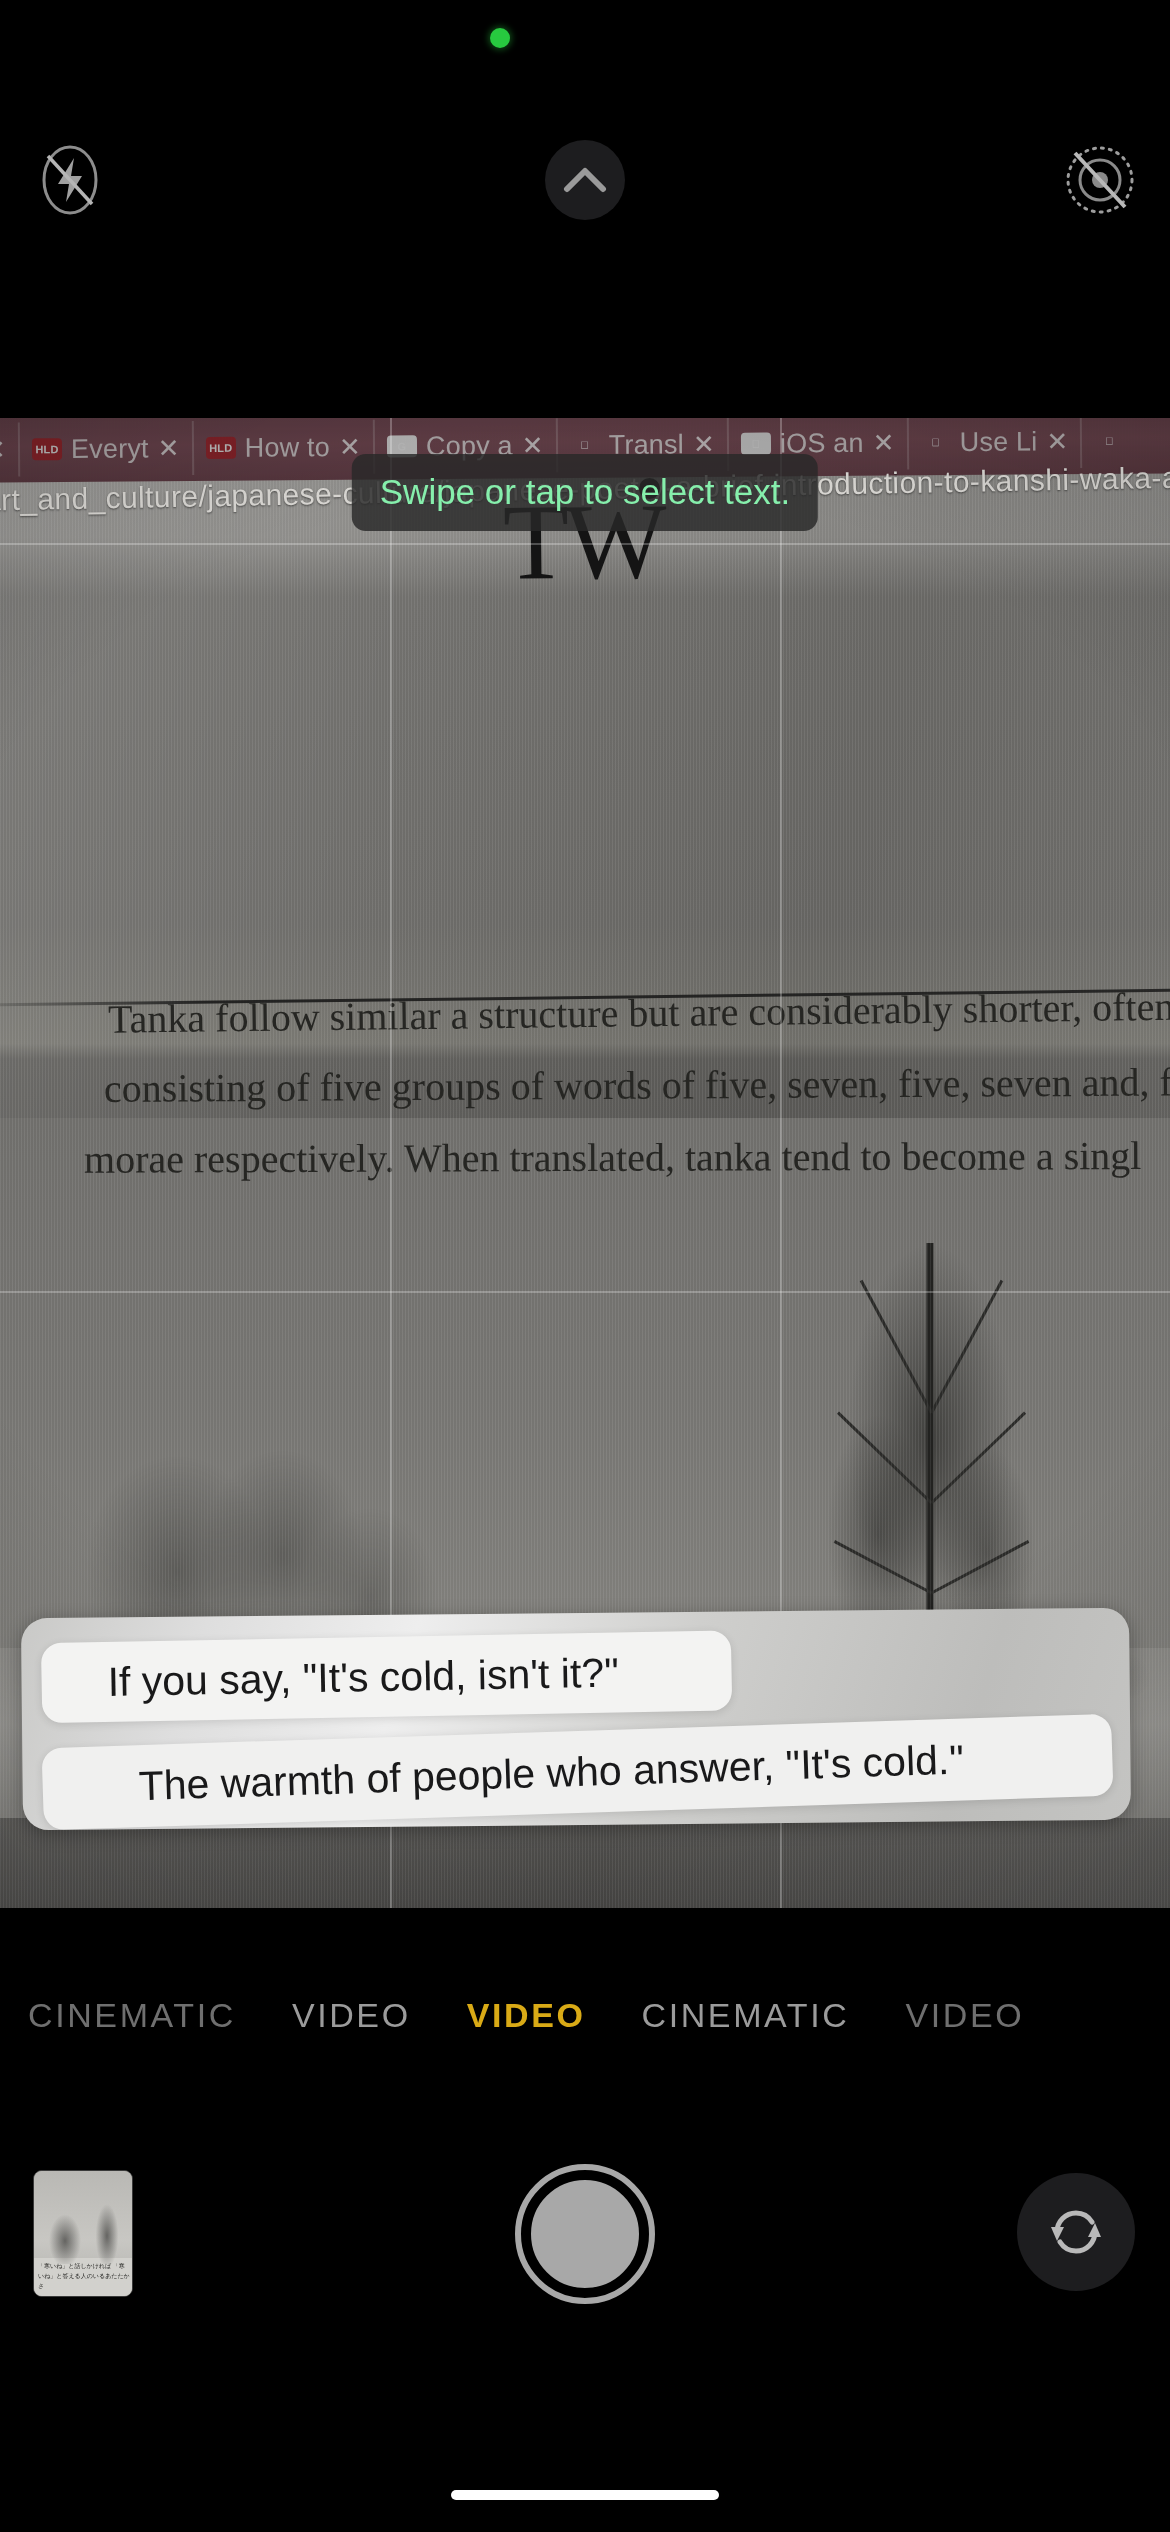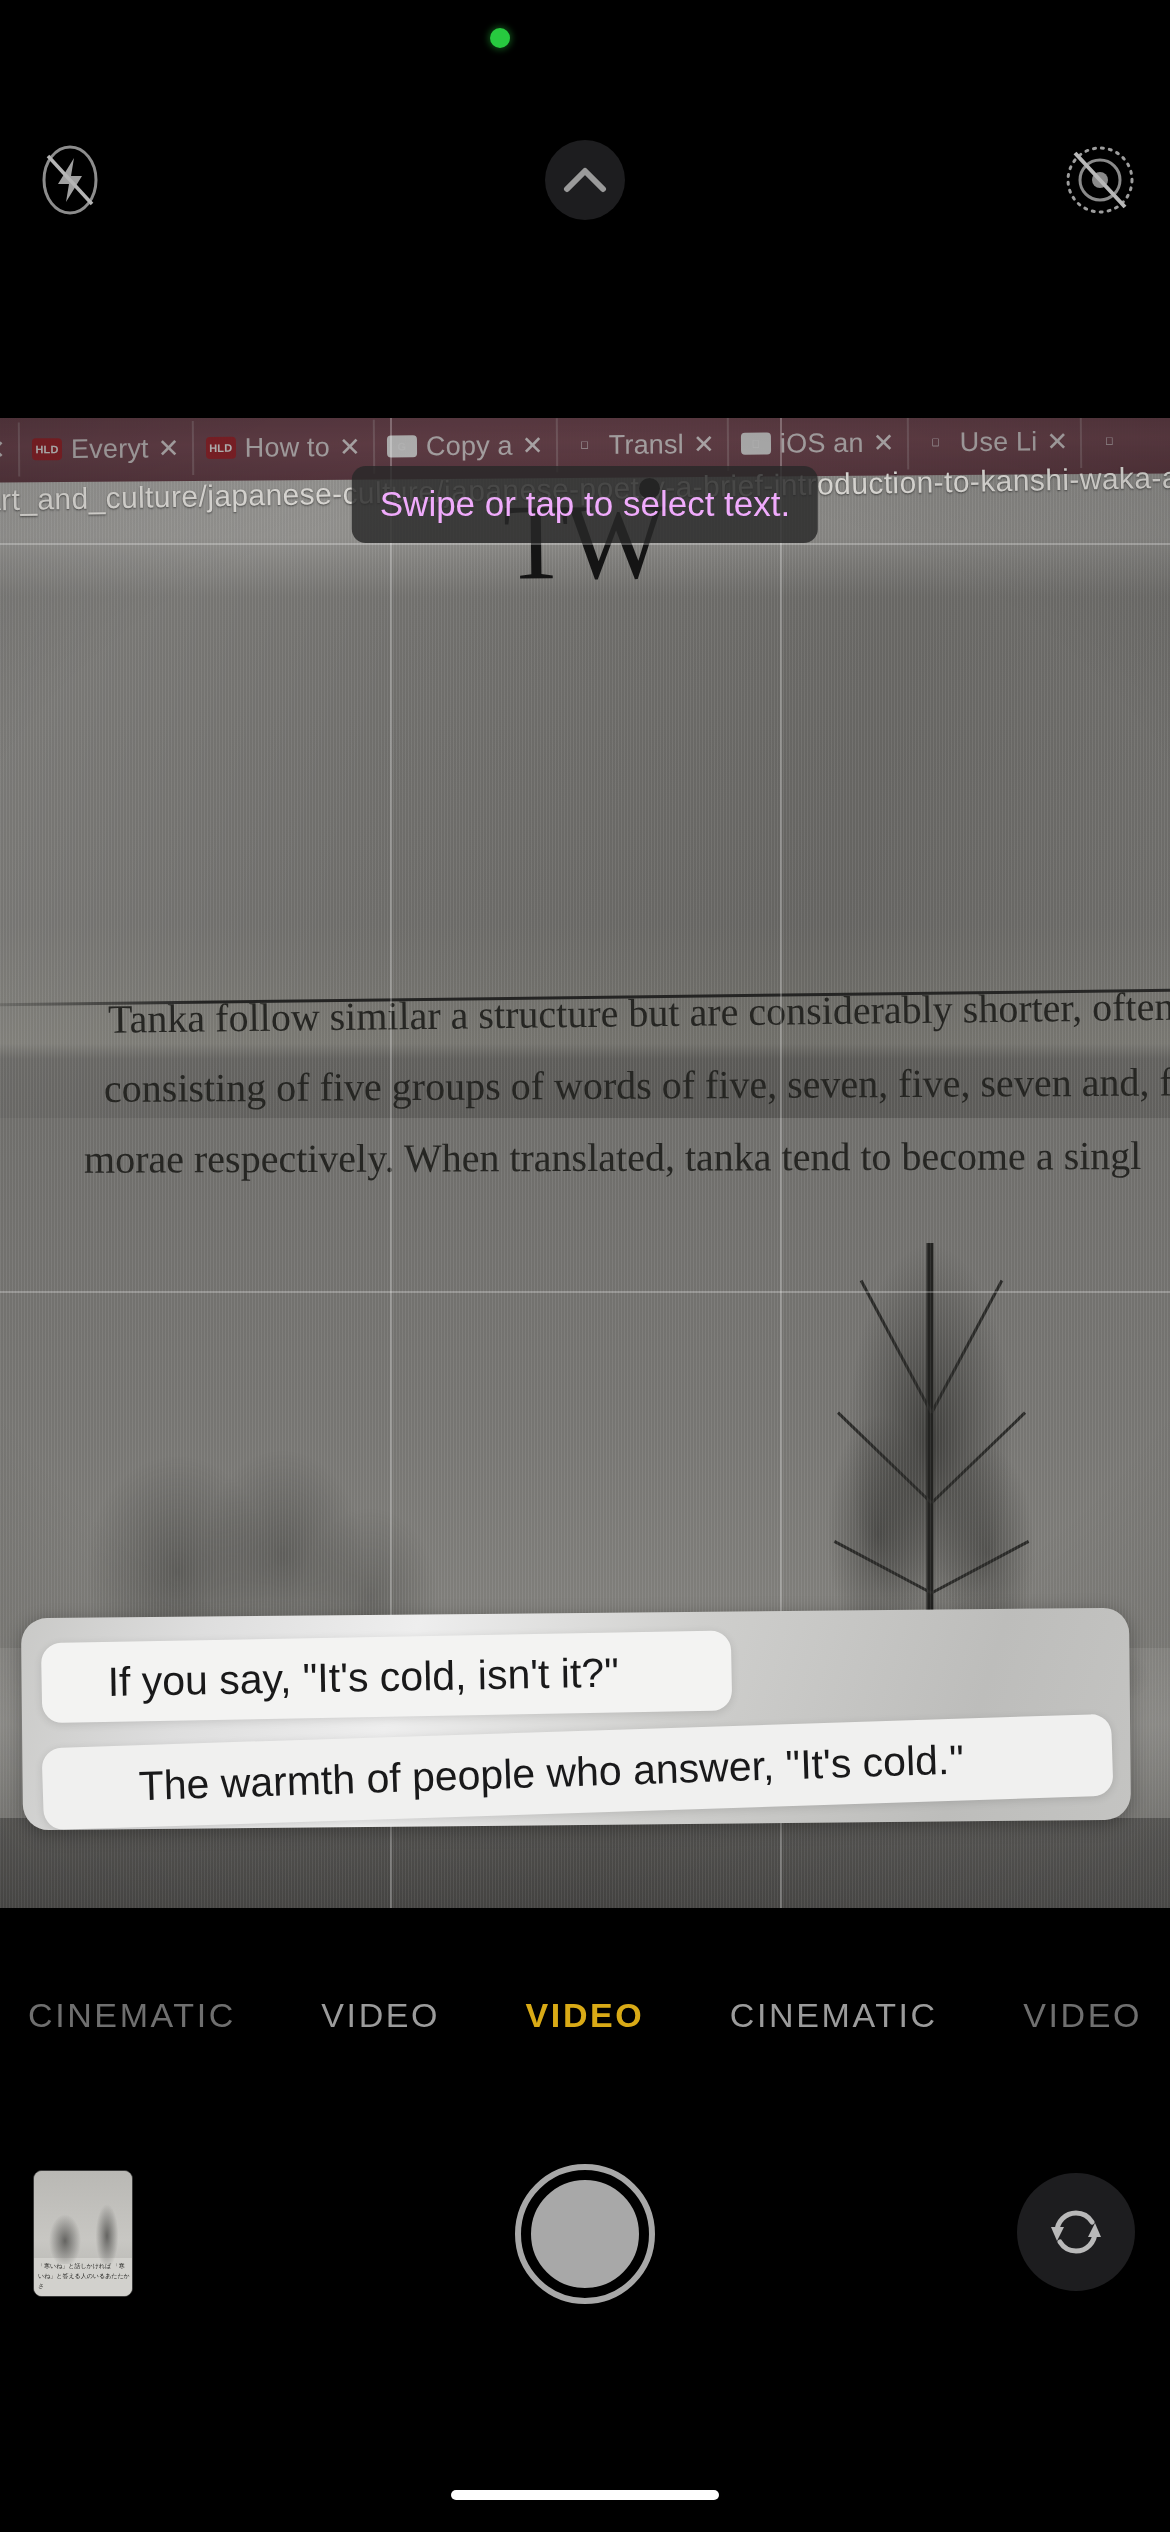--- a/index.html
+++ b/index.html
@@ -180,23 +180,23 @@
   #poem .pl2{ padding-left:4px; }
 
   
   #grid{ position:absolute; inset:0; pointer-events:none; }
   #grid .gv, #grid .gh{ position:absolute; background:rgba(255,255,255,.26); }
   #grid .gv{ top:0; bottom:0; width:2px; }
   #grid .gh{ left:0; right:0; height:2px; }
 
   
   #hint-toast{
-    position:absolute; top:48px; left:50%; transform:translateX(-50%);
+    position:absolute; top:36px; left:50%; transform:translateX(-50%);
     background:rgba(40,40,40,.82);
-    color:#f0abfc; font-size:35px; line-height:1;
+    color:#86efac; font-size:35px; line-height:1;
     padding:20px 28px 22px; border-radius:14px;
     white-space:nowrap;
   }
 
   
   #translate-card{
     position:absolute; left:22px; top:1195px; width:1108px; height:212px;
     border-radius:26px;
     background:linear-gradient(108deg,#c9c9c7 0%,#dedede 16%,#eeeeee 34%,#cfcfcd 58%,#bdbdbb 84%,#c4c4c2 100%);
     box-shadow:0 4px 18px rgba(0,0,0,.30);
@@ -218,21 +218,21 @@
   #bubble-2{
     left:20px; top:118px; width:1070px; height:82px;
     padding-left:96px;
     transform:rotate(-1.3deg);
     background:#f0f0ef;
   }
 
   
   #mode-bar{
     position:absolute; top:1975px; left:0; width:1170px; height:80px;
-    display:flex; align-items:center; justify-content:space-between; gap:0;
+    display:flex; align-items:center; justify-content:flex-start; gap:0;
   }
   .mode{
     font-size:34px; letter-spacing:2.6px;
     color:#9b9b9b; padding:0 28px;
     font-family:"Liberation Sans", sans-serif;
   }
   .mode.dim{ color:#6f6f6f; }
   .mode.active{ color:#d9aa16; font-weight:bold; }
 
   

